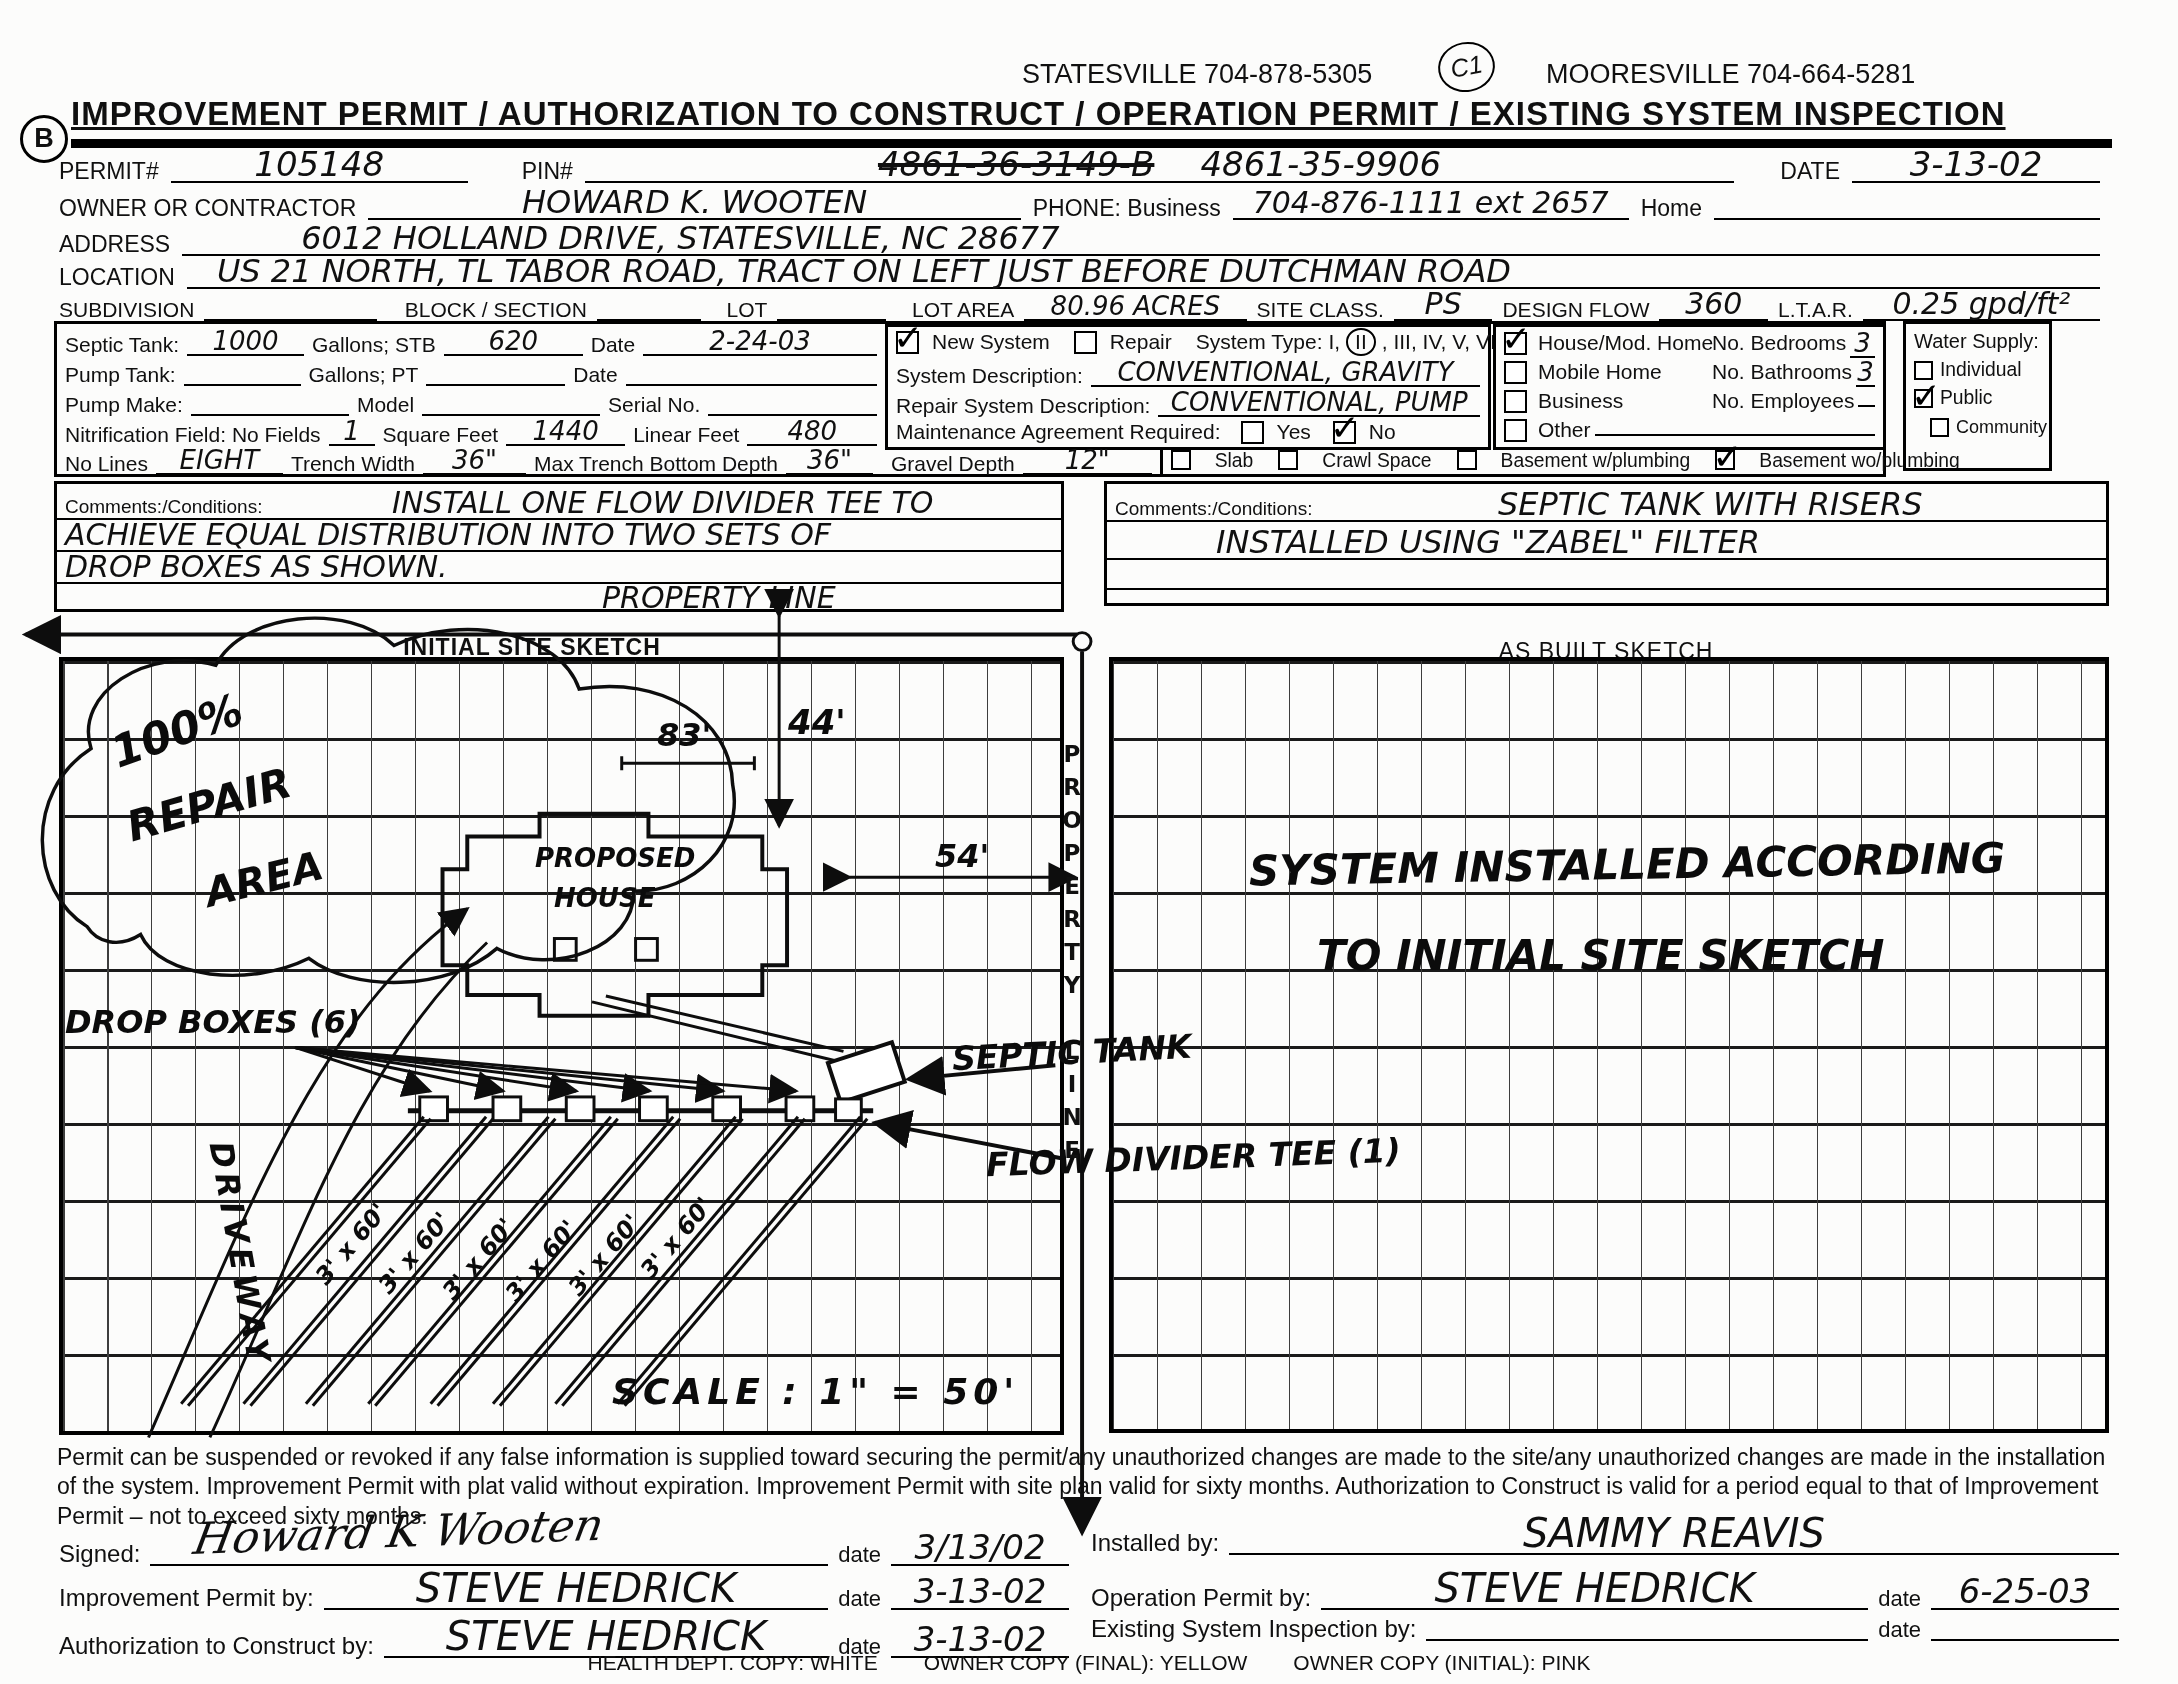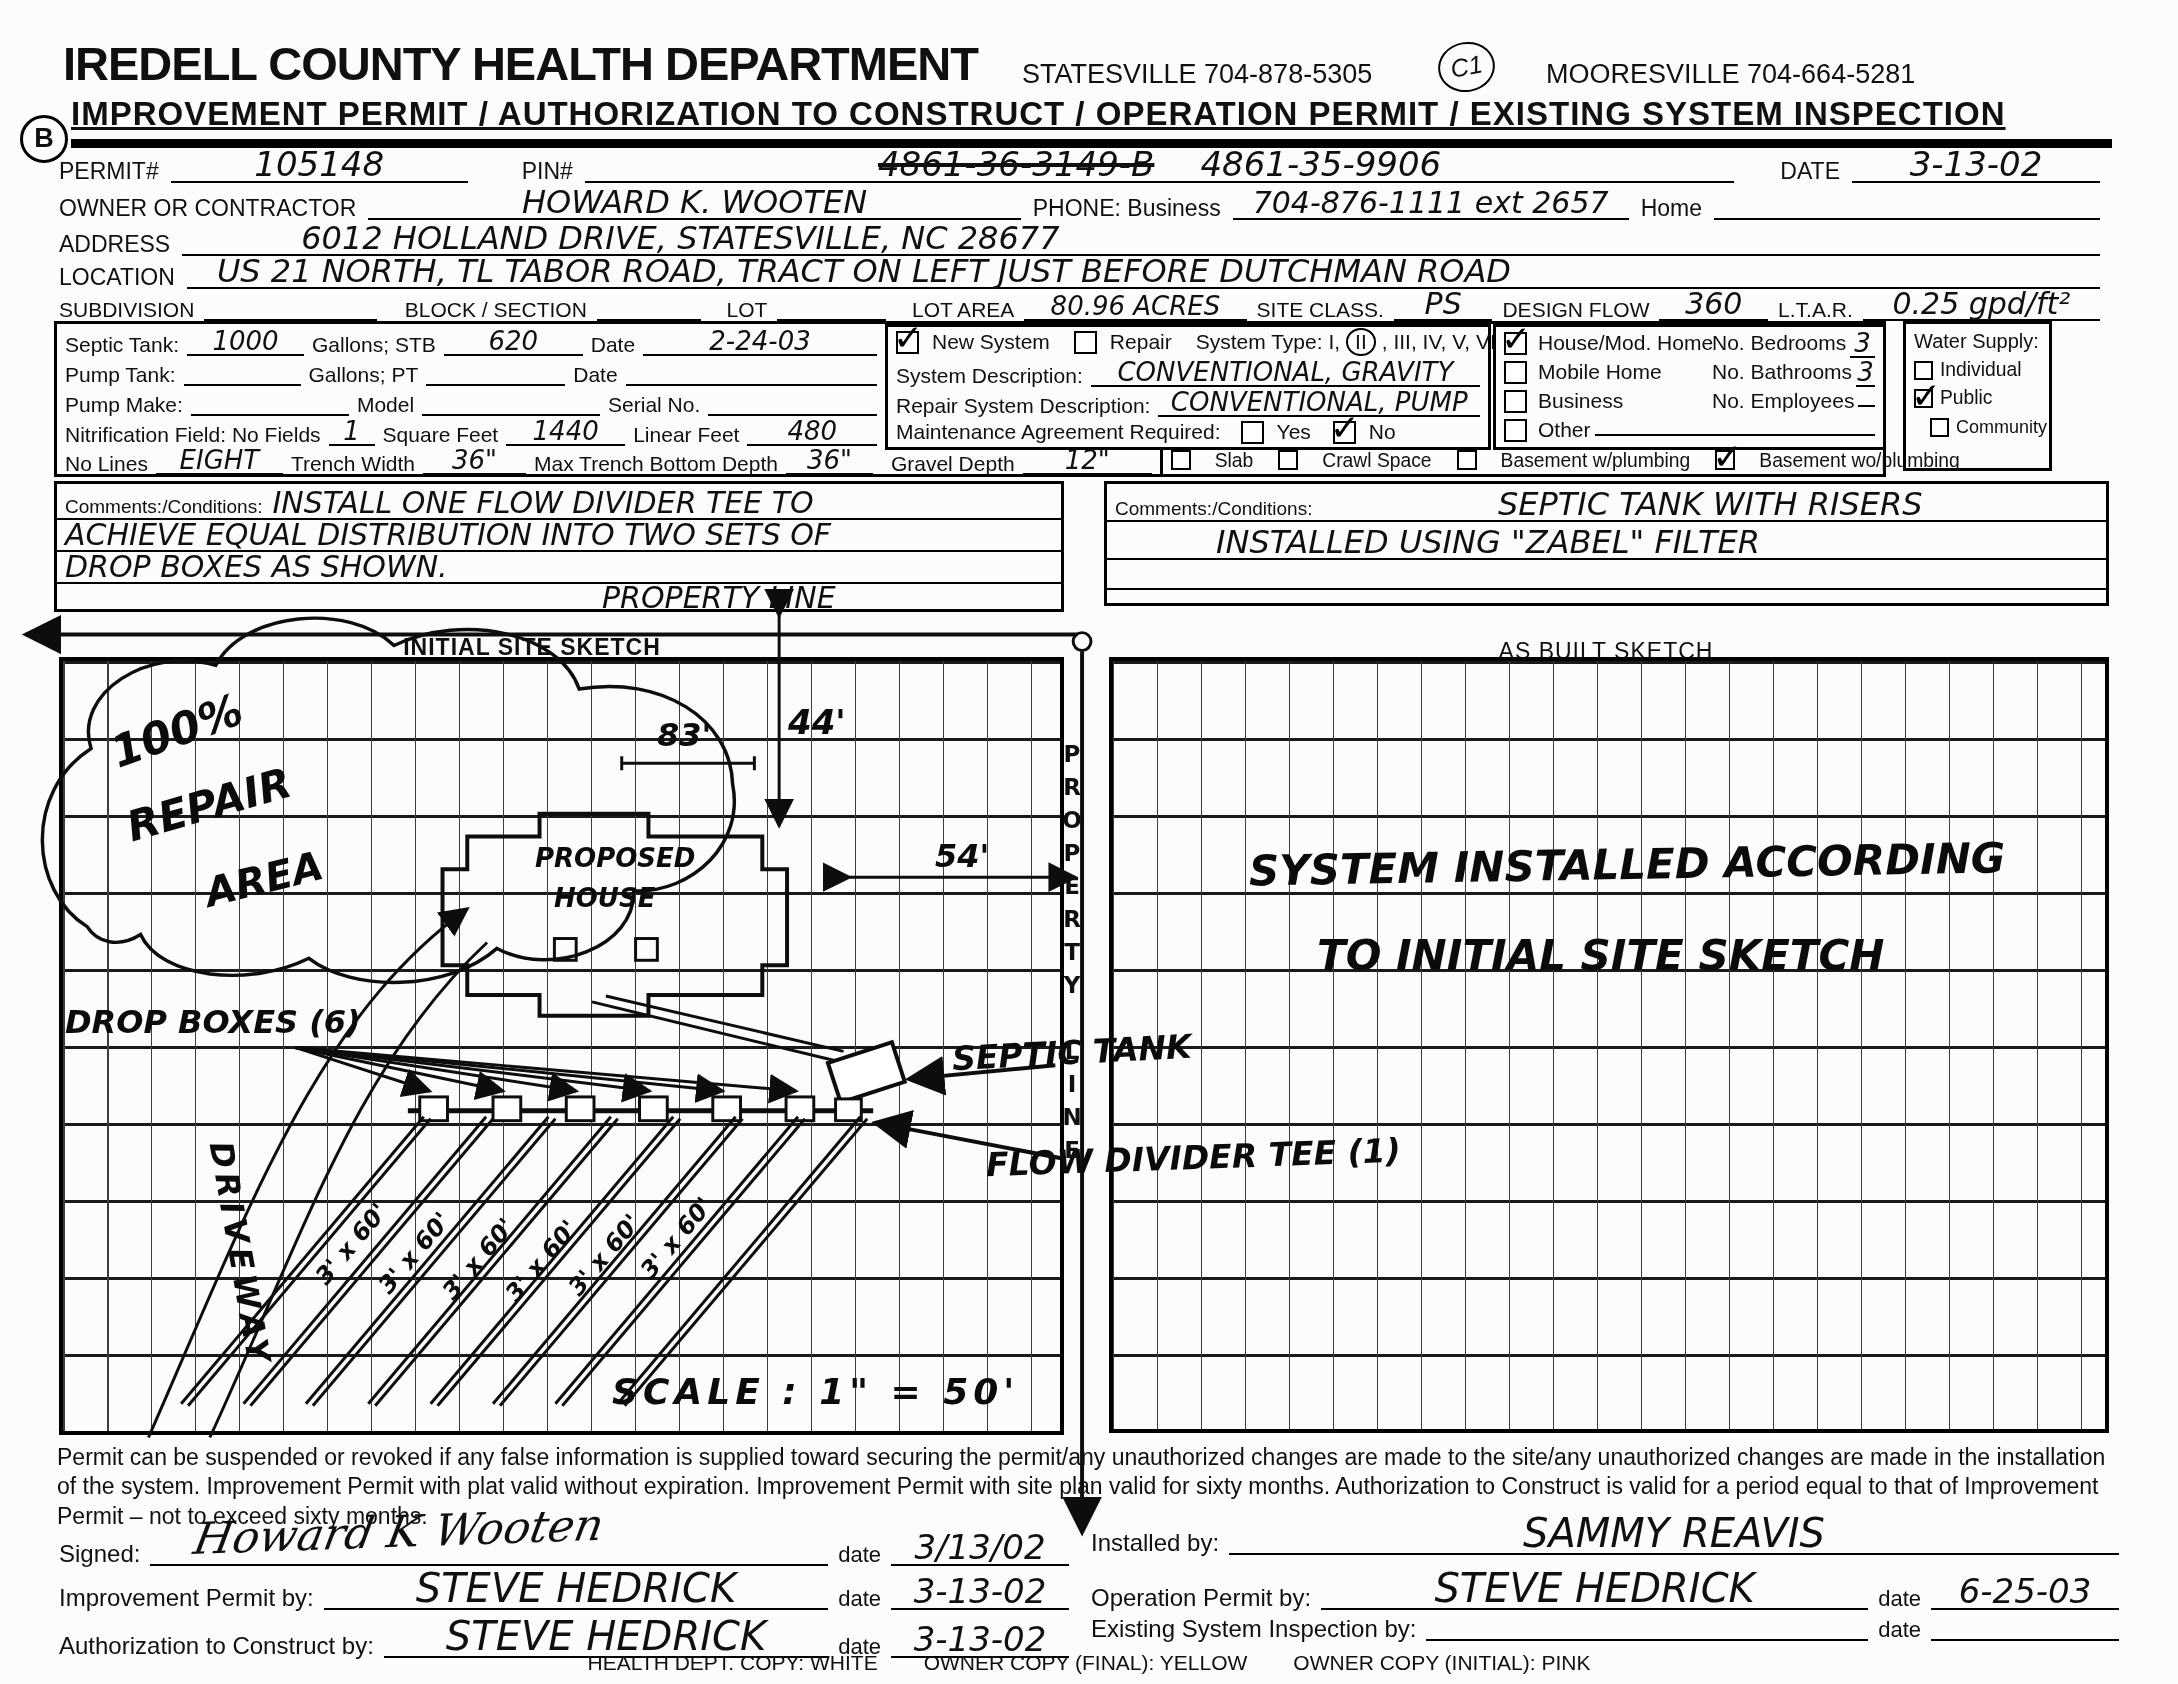--- a/index.html
+++ b/index.html
@@ -29,21 +29,20 @@
       white-space:nowrap;line-height:1;color:#0b0b0b;}
   .sig{font-family:"DejaVu Serif",serif;font-style:italic;font-size:44px;
        transform:skewX(-12deg) rotate(-2deg);transform-origin:left bottom;display:inline-block;}
   svg.overlay{position:absolute;left:0;top:0;pointer-events:none;}
 </style>
 </head>
 <body>
 
 <div id="page">
 
-  <div class="abs" style="left:63px;top:36px;font-size:47px;font-weight:bold;letter-spacing:-1px;">IREDELL COUNTY HEALTH DEPARTMENT</div>
   <div class="abs" style="left:1022px;top:59px;font-size:27px;">STATESVILLE 704-878-5305</div>
   <div class="abs" style="left:1438px;top:42px;width:53px;height:46px;border:2.5px solid #000;border-radius:50%;
        transform:rotate(-10deg);text-align:center;line-height:44px;font-size:25px;font-style:italic;">C1</div>
   <div class="abs" style="left:1546px;top:59px;font-size:27px;">MOORESVILLE 704-664-5281</div>
   <div class="abs" style="left:20px;top:115px;width:42px;height:42px;border:3px solid #000;border-radius:50%;
        text-align:center;line-height:40px;font-size:27px;font-weight:bold;">B</div>
   <div class="abs" style="left:71px;top:95px;width:2041px;font-size:33px;font-weight:bold;letter-spacing:1px;
        text-decoration:underline;text-decoration-thickness:3px;border-bottom:9px solid #000;padding-bottom:6px;white-space:nowrap;">IMPROVEMENT PERMIT / AUTHORIZATION TO CONSTRUCT / OPERATION PERMIT / EXISTING SYSTEM INSPECTION</div>
 
   <div class="row" style="left:59px;top:147px;width:2041px;">
@@ -246,21 +245,21 @@
       <span class="cb" style="width:15px;height:15px;">
           <span class="mk"></span>
         </span>
       <span style="font-size:18px;">Community</span>
     </div>
   </div>
 
   <div class="box" style="left:54px;top:481px;width:1010px;height:131px;">
     <div class="crow" style="height:36px;gap:10px;">
       <span style="font-size:19px;white-space:nowrap;">Comments:/Conditions:</span>
-      <span class="hw hw30" style="flex:1;">INSTALL ONE FLOW DIVIDER TEE TO</span>
+      <span class="hw hw30" style="flex:1;text-align:center;">INSTALL ONE FLOW DIVIDER TEE TO</span>
     </div>
     <div class="crow" style="height:32px;">
       <span class="hw hw30">ACHIEVE EQUAL DISTRIBUTION INTO TWO SETS OF</span>
     </div>
     <div class="crow" style="height:32px;">
       <span class="hw hw30">DROP BOXES AS SHOWN.</span>
     </div>
     <div style="display:flex;align-items:flex-end;height:29px;padding-left:545px;">
       <span class="hw hw30">PROPERTY LINE</span>
     </div>

